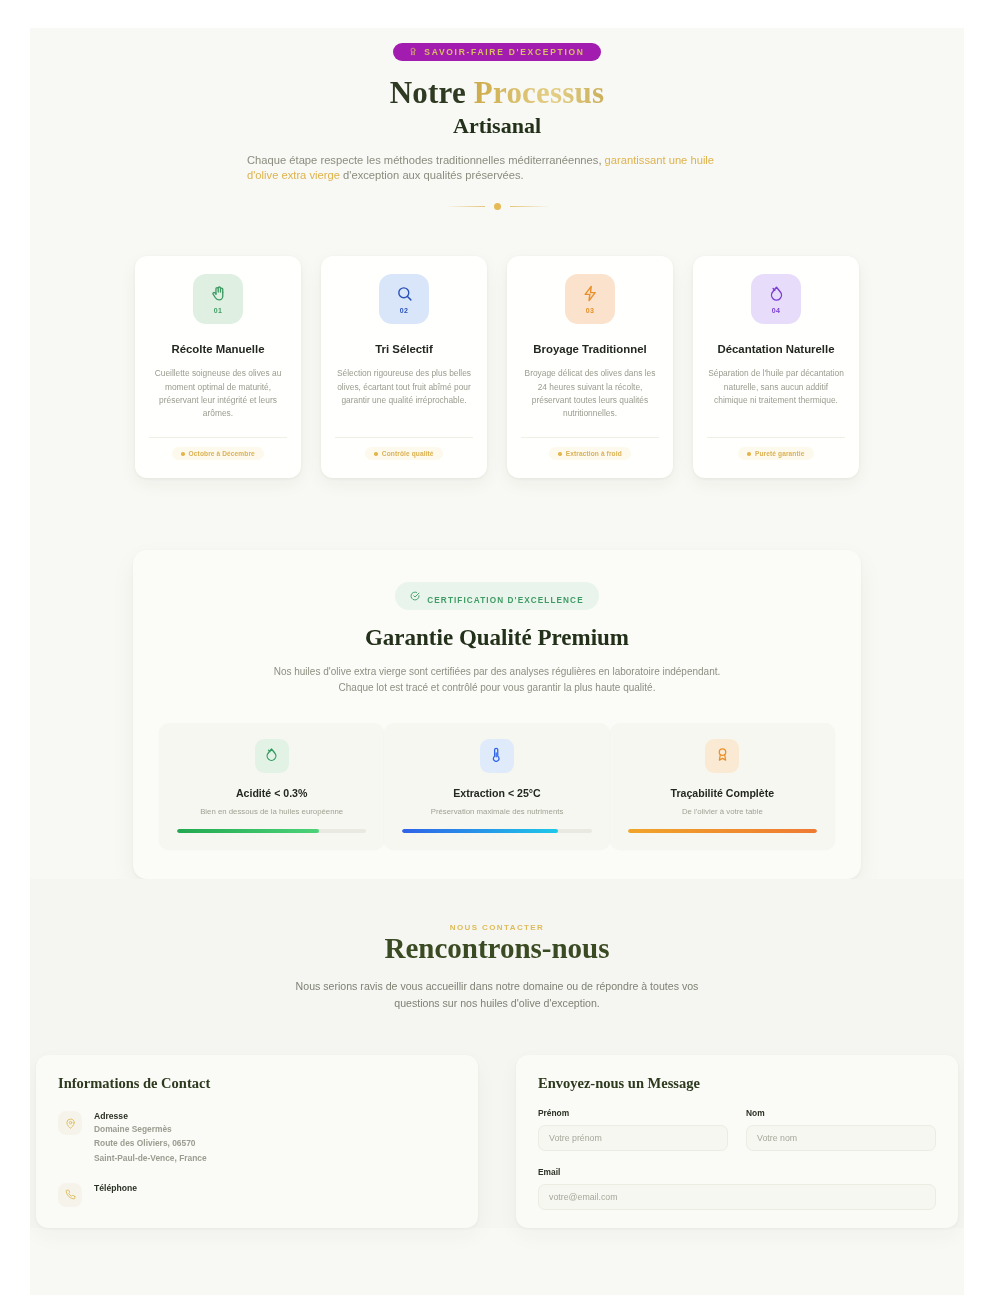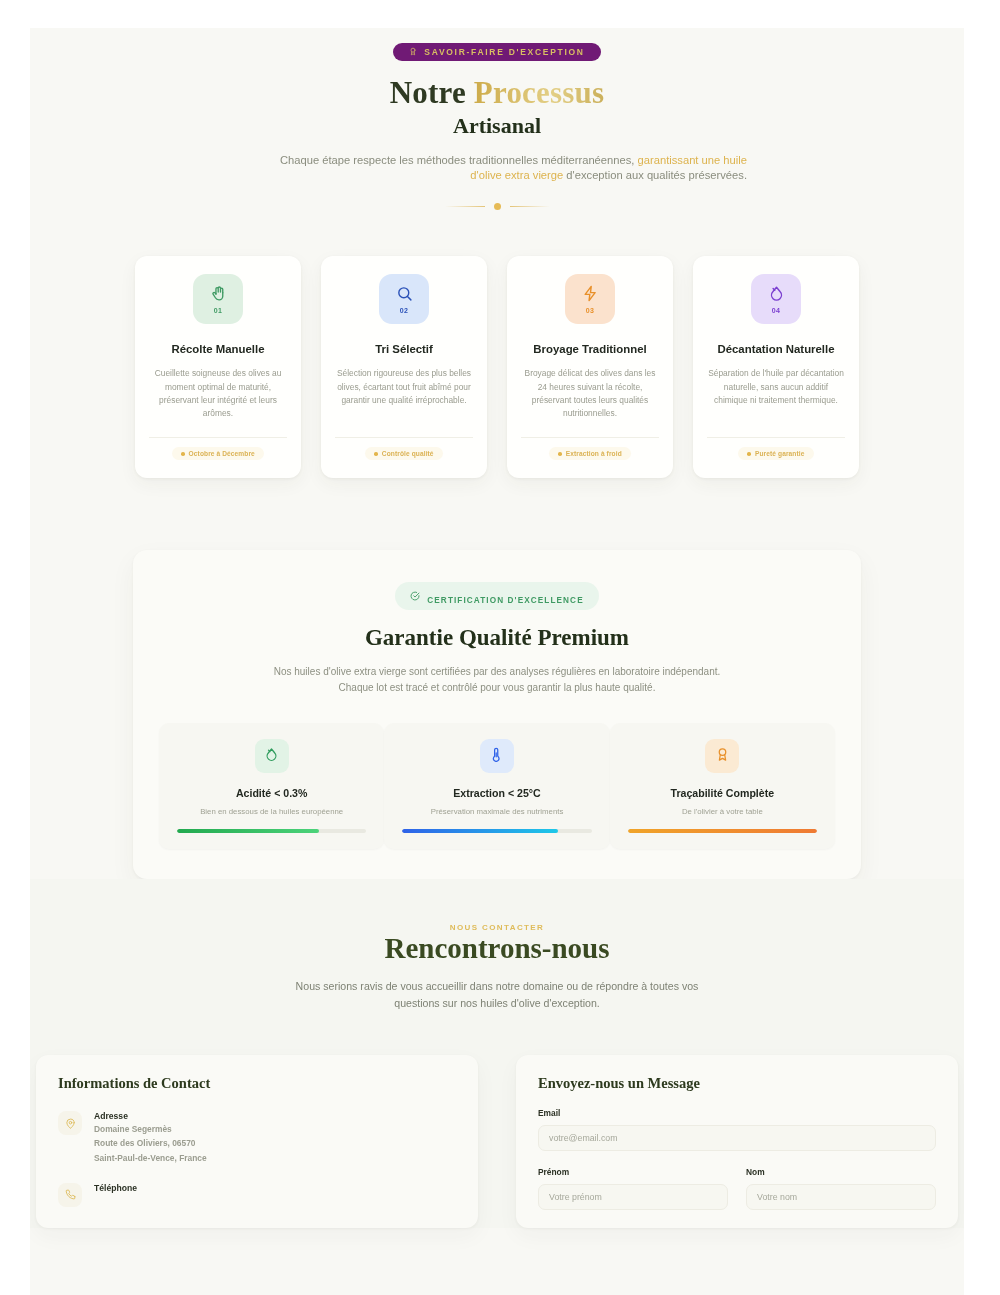--- a/index.html
+++ b/index.html
@@ -15,21 +15,21 @@
     background: #f8f8f4;
     overflow: hidden;
   }
   .sec-process { padding: 14px 0 0 0; background:#f8f8f4; }
   .sec-contact { background:#f5f6f1; padding-top: 44px; }
 
   
   .eyebrow-wrap { text-align:center; }
   .eyebrow {
     display:inline-flex; align-items:center; gap:7px;
-    background: #701a75;
+    background: #a21caf;
     border-radius: 20px;
     padding: 4px 16px;
   }
   .eyebrow .lbl {
     font-size: 8.5px; letter-spacing: 1.7px; font-weight: 700;
     color: #d8bf62;
   }
   .eyebrow svg { display:block; }
 
   
@@ -40,21 +40,21 @@
   .h1-line1 { font-size: 31px; font-weight: 700; margin-top: 14px; letter-spacing:.2px; }
   .h1-line1 .dark { color:#2f3a22; }
   .h1-line1 .gold {
     background: linear-gradient(90deg,#cdab4a 0%, #e3cf86 60%, #cbb05b 100%);
     -webkit-background-clip: text; background-clip: text; color: transparent;
   }
   .h1-line2 {
     font-size: 22px; font-weight:700; color:#23301a; margin-top: 2px;
   }
   .lede {
-    width: 500px; margin: 14px auto 4px; text-align:right;
+    width: 500px; margin: 14px auto 4px; text-align:left;
     font-size: 11.2px; line-height: 1.42; color:#8a8d7e;
   }
   .lede .hi { color: #ddb34e; }
 
   
   .divider { display:flex; align-items:center; justify-content:center; gap:9px; margin-top:19px; }
   .divider .ln { width: 40px; height:1px; background: linear-gradient(90deg,rgba(221,179,78,0),rgba(221,179,78,.75)); }
   .divider .ln.r { background: linear-gradient(90deg,rgba(221,179,78,.75),rgba(221,179,78,0)); }
   .divider .dot { width:7px; height:7px; border-radius:50%; background:#e6bb56; }
 
@@ -371,33 +371,33 @@
             <div class="ci-label">Téléphone</div>
           </div>
         </div>
       </div>
 
       <div class="c-card">
         <h3>Envoyez-nous un Message</h3>
 
         <div class="frow">
           <div class="fgroup">
-            <label>Email</label>
-            <input type="text" placeholder="votre@email.com" style="">
-          </div>
-        </div>
-
-        <div class="frow">
-          <div class="fgroup">
             <label>Prénom</label>
             <input type="text" placeholder="Votre prénom" style="">
           </div>
           <div class="fgroup">
             <label>Nom</label>
             <input type="text" placeholder="Votre nom" style="">
           </div>
         </div>
+
+        <div class="frow">
+          <div class="fgroup">
+            <label>Email</label>
+            <input type="text" placeholder="votre@email.com" style="">
+          </div>
+        </div>
       </div>
 
     </div>
   </section>
 
 </div>
 
 </body></html>

